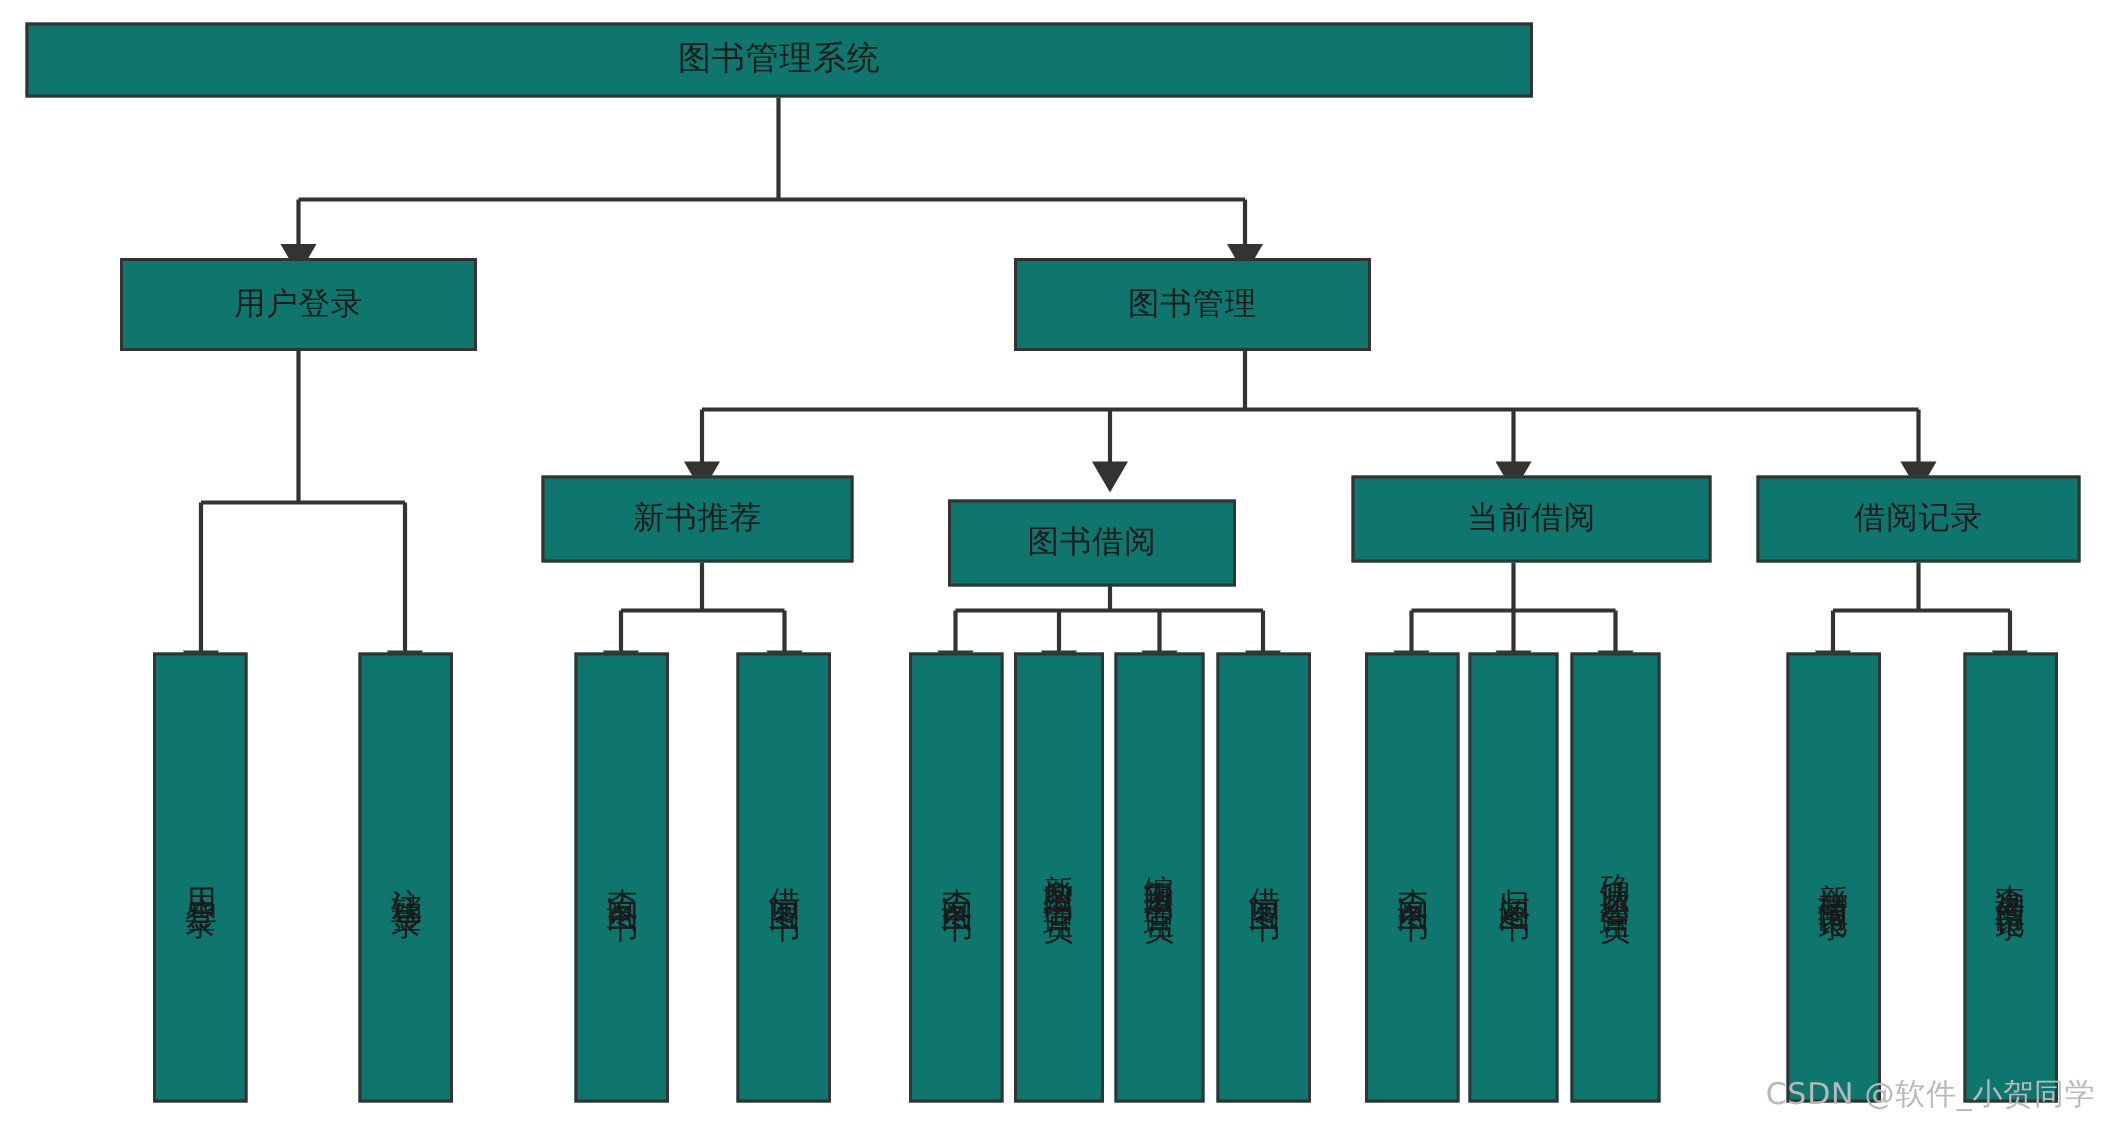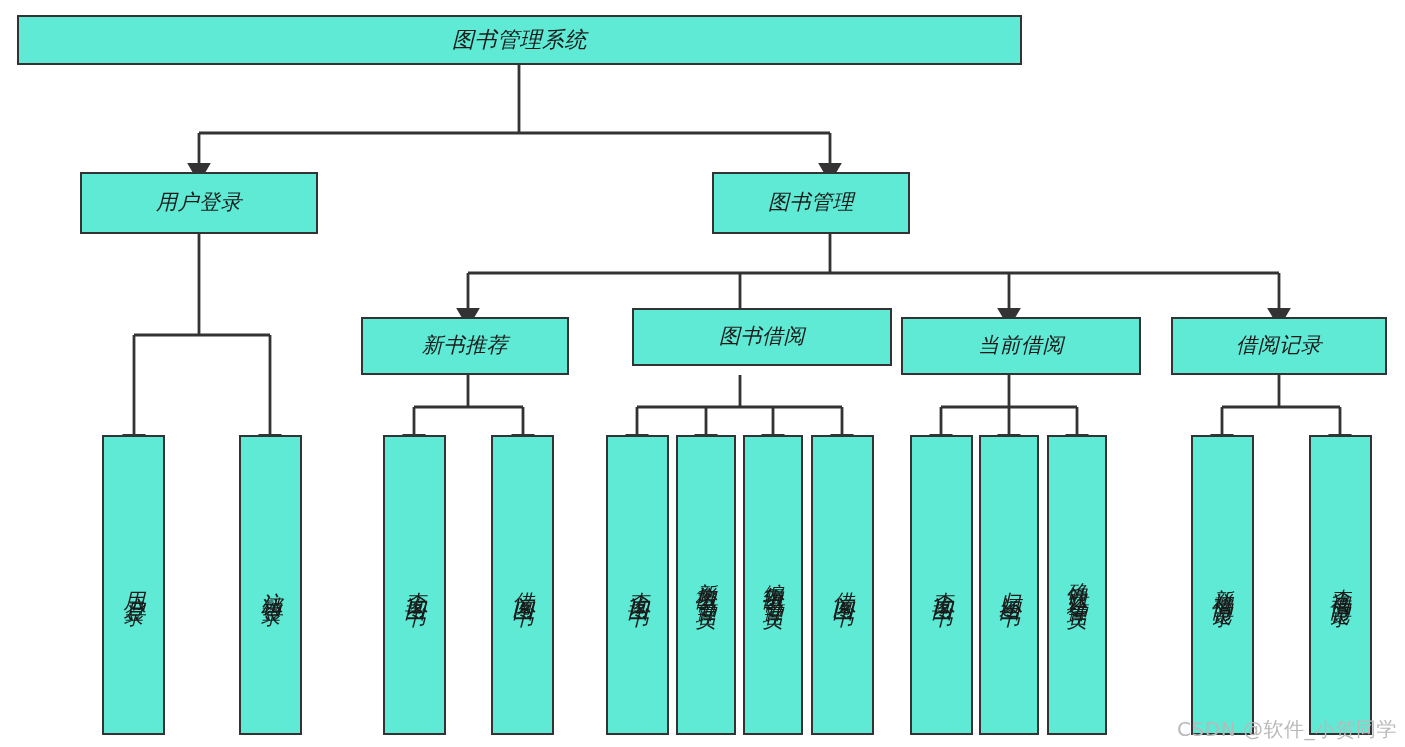--- a/index.html
+++ b/index.html
@@ -22,27 +22,26 @@
     position: absolute;
     left: 0;
     top: 0;
     width: 1405px;
     height: 747px;
     pointer-events: none;
   }
   .node {
     position: absolute;
     box-sizing: border-box;
-    background: #5eead4;
+    background: #0f766e;
     border: 2.6px solid #333333;
     display: flex;
     align-items: center;
     justify-content: center;
     color: #1a1a1a;
-    font-style: italic;
   }
   .node .label {
     display: block;
     text-align: center;
     line-height: 1.12;
     white-space: nowrap;
   }
   
   .node.horiz .label {
     font-size: 21px;
@@ -136,29 +135,29 @@
   </svg>
 
   <div class="node horiz root" style="left:17px; top:15px; width:1005px; height:50px;">
     <span class="label">图书管理系统</span>
   </div>
 
   <div class="node horiz" style="left:80px; top:172px; width:238px; height:62px;">
     <span class="label">用户登录</span>
   </div>
 
-  <div class="node horiz" style="left:712px; top:172px; width:198px; height:62px;">
+  <div class="node horiz" style="left:676px; top:172px; width:238px; height:62px;">
     <span class="label">图书管理</span>
   </div>
 
   <div class="node horiz" style="left:361px; top:317px; width:208px; height:58px;">
     <span class="label">新书推荐</span>
   </div>
 
-  <div class="node horiz" style="left:632px; top:308px; width:260px; height:58px;">
+  <div class="node horiz" style="left:632px; top:333px; width:192px; height:58px;">
     <span class="label">图书借阅</span>
   </div>
 
   <div class="node horiz" style="left:901px; top:317px; width:240px; height:58px;">
     <span class="label">当前借阅</span>
   </div>
 
   <div class="node horiz" style="left:1171px; top:317px; width:216px; height:58px;">
     <span class="label">借阅记录</span>
   </div>

